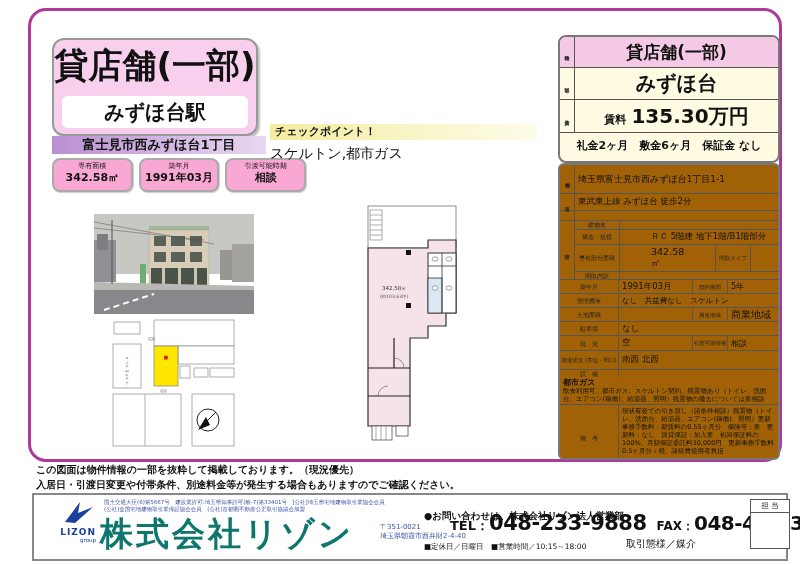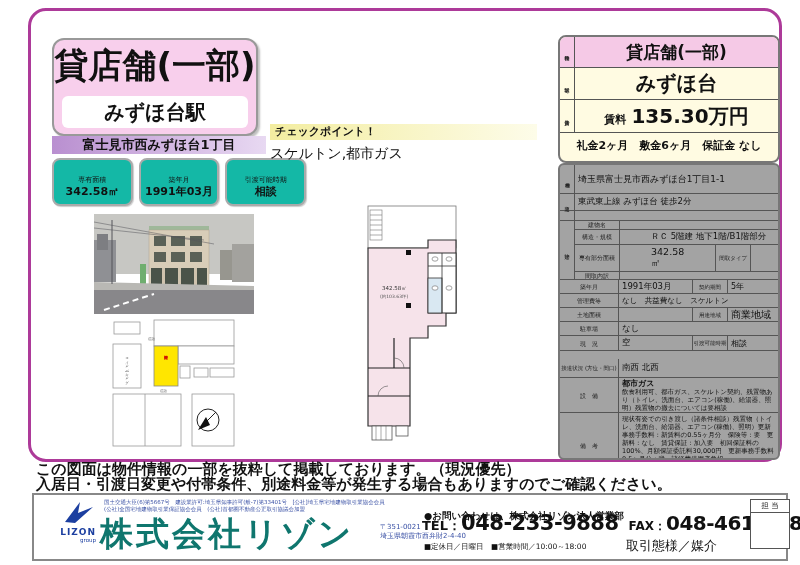--- a/index.html
+++ b/index.html
@@ -9,69 +9,69 @@
   .main-border{left:28px;top:8px;width:748px;height:448px;border:3px solid #ad3a99;border-radius:18px;}
   
   .title-box{left:52px;top:38px;width:202px;height:94px;background:#f8cfec;border:2px solid #999;
              border-radius:12px;box-shadow:2px 2px 2px rgba(0,0,0,.25);}
   .title-main{font-size:34px;font-weight:bold;text-align:center;margin-top:5px;line-height:1.2;}
   .title-station{position:absolute;left:8px;bottom:6px;right:8px;height:32px;background:#fff;
                  border-radius:6px;font-size:20px;font-weight:bold;text-align:center;line-height:32px;}
   .addr-band{left:52px;top:136px;width:214px;height:18px;background:linear-gradient(90deg,#b98fd0,#e8d9f2);
              font-size:13px;font-weight:bold;text-align:center;line-height:18px;}
   .chips{left:52px;top:158px;width:254px;display:flex;gap:6px;}
-  .chip{flex:1;border:2px solid #aaa;border-radius:8px;height:28px;text-align:center;padding-top:16px;background:#14b8a6;
+  .chip{flex:1;border:2px solid #aaa;border-radius:8px;height:28px;text-align:center;padding-top:2px;background:#f9a8d4;
         box-shadow:1px 1px 1px rgba(0,0,0,.2);}
   .chip .lab{font-size:7px;line-height:9px;}
   .chip .val{font-size:11px;font-weight:bold;line-height:13px;}
   
   .checkpoint{left:270px;top:124px;width:262px;height:16px;background:linear-gradient(90deg,#f3eda0,#fdfce9);
               font-size:11px;font-weight:bold;line-height:16px;padding-left:5px;}
   .checktext{left:270px;top:145px;font-size:14px;}
   
   .sumbox{left:558px;top:35px;width:218px;height:124px;border:2px solid #777;border-radius:8px;
           background:#fffbe2;overflow:hidden;}
   .srow{display:flex;border-bottom:1px solid #555;}
   .srow:last-child{border-bottom:none;}
   .vlab{width:14px;border-right:1px solid #555;writing-mode:vertical-rl;text-orientation:upright;
         font-size:5px;line-height:14px;text-align:center;color:#222;flex:none;}
   .sv{flex:1;text-align:center;}
   .pinkrow{background:#f5c9e6;}
   
   .dettable{left:558px;top:163px;width:218px;height:293px;border:2px solid #777;border-radius:6px;
-            background:#a3a3a3;overflow:hidden;font-size:8px;}
+            background:#a16207;overflow:hidden;font-size:8px;}
   .drow{display:flex;border-bottom:1px solid #555;align-items:stretch;}
   .drow:last-child{border-bottom:none;}
   .dlab{width:58px;flex:none;border-right:1px solid #555;font-size:6px;display:flex;align-items:center;
         justify-content:center;text-align:center;color:#222;line-height:7px;}
   .dlab2{width:34px;flex:none;border-left:1px solid #555;border-right:1px solid #555;font-size:5.5px;
          display:flex;align-items:center;justify-content:center;text-align:center;color:#222;line-height:6px;}
   .dval{flex:1;display:flex;align-items:center;padding:1px 3px;font-size:8.5px;}
   .dval2{width:44px;flex:none;display:flex;align-items:center;padding:1px 3px;font-size:8px;}
   .subcol{flex:1;display:flex;flex-direction:column;}
   .subrow{display:flex;border-bottom:1px solid #555;flex:1;gap:28px;}
   .subrow:last-child{border-bottom:none;}
   .sublab{width:44px;flex:none;border-right:1px solid #555;font-size:6px;display:flex;align-items:center;
           justify-content:center;text-align:center;color:#222;line-height:7px;}
   .wraptext{display:block;font-size:6.5px;line-height:8px;padding:2px 3px;}
   .wraptext .bold1{font-weight:bold;font-size:8px;display:block;}
   
-  .disclaimer{left:36px;top:462px;font-size:15px;font-weight:bold;line-height:15px;}
+  .disclaimer{left:36px;top:462px;font-size:10px;font-weight:bold;line-height:15px;}
   .footer{left:32px;top:493px;width:752px;height:64px;border:2px solid #888;background:#fff;}
   .license{position:absolute;left:70px;top:4px;font-size:5.5px;line-height:7px;color:#3a51a5;}
   .company{position:absolute;left:66px;top:17px;font-size:33px;font-weight:bold;color:#0f766e;letter-spacing:3px;}
   .postal{position:absolute;left:346px;top:28px;font-size:7px;line-height:9px;color:#3a51a5;}
   .inquiry{position:absolute;left:390px;top:15px;font-size:9.5px;font-weight:bold;}
   .telrow{position:absolute;left:388px;top:16px;display:flex;align-items:baseline;white-space:nowrap;}
-  .tel-lab{font-size:13px;font-weight:bold;}
+  .tel-lab{font-size:13px;font-weight:bold;margin-left:28px;}
   .tel-num{font-size:21px;font-weight:bold;letter-spacing:-.5px;}
   .fax-lab{font-size:12px;font-weight:bold;margin-left:10px;}
   .fax-num{font-size:20px;font-weight:bold;letter-spacing:-.5px;}
   .hours{position:absolute;left:390px;top:47px;font-size:7.5px;}
-  .dealtype{position:absolute;left:592px;top:42px;font-size:13px;}
+  .dealtype{position:absolute;left:592px;top:42px;font-size:10px;}
   .staffbox{position:absolute;left:716px;top:4px;width:38px;height:48px;border:1px solid #555;background:#fff;}
   .stafflab{height:12px;border-bottom:1px solid #555;font-size:7.5px;text-align:center;line-height:12px;}
   .logo{position:absolute;left:10px;top:5px;width:52px;text-align:right;}
   .logo-name{font-size:9px;font-weight:bold;color:#1c3fa0;letter-spacing:1px;line-height:9px;}
   .logo-sub{font-size:5.5px;color:#1c3fa0;line-height:6px;}
   svg text{font-family:"DejaVu Sans","Liberation Sans",sans-serif;}
 </style>
 </head>
 <body>
 
@@ -269,25 +269,25 @@
     <div class="drow" style="height:13px;">
       <div class="dlab">駐車場</div>
       <div class="dval">なし</div>
     </div>
     <div class="drow" style="height:14px;">
       <div class="dlab">現　況</div>
       <div class="dval">空</div>
       <div class="dlab2">引渡可能時期</div>
       <div class="dval2">相談</div>
     </div>
-    <div class="drow" style="height:18px;margin-top:8px;">
+    <div class="drow" style="height:18px;">
       <div class="dlab" style="font-size:5.5px;">接道状況 (方位・間口)</div>
       <div class="dval">南西 北西</div>
     </div>
-    <div class="drow" style="height:34px;">
+    <div class="drow" style="height:34px;flex-direction:column;">
       <div class="dlab">設　備</div>
       <div class="dval" style="align-items:flex-start;padding:0;">
         <span class="wraptext">
           <span class="bold1">都市ガス</span>
           <span>飲食利用可、都市ガス、スケルトン契約、残置物あり（トイレ、洗面台、エアコン(稼働)、給湯器、照明）残置物の撤去については要相談</span>
         </span>
       </div>
     </div>
     <div class="drow" style="height:64px;">
       <div class="dlab">備　考</div>
@@ -319,19 +319,19 @@
       <div>〒351-0021</div>
       <div>埼玉県朝霞市西弁財2-4-40</div>
     </div>
     <div class="inquiry">●お問い合わせは、株式会社リゾン法人営業部</div>
     <div class="telrow">
       <span class="tel-lab">TEL：</span>
       <span class="tel-num">048-233-9888</span>
       <span class="fax-lab">FAX：</span>
       <span class="fax-num">048-461-3788</span>
     </div>
-    <div class="hours">■定休日／日曜日　■営業時間／10:00～18:00</div>
+    <div class="hours">■定休日／日曜日　■営業時間／10:15～18:00</div>
     <div class="dealtype">取引態様／媒介</div>
     <div class="staffbox">
       <div class="stafflab">担 当</div>
     </div>
   </div>
 </div>
 
 </body></html>

